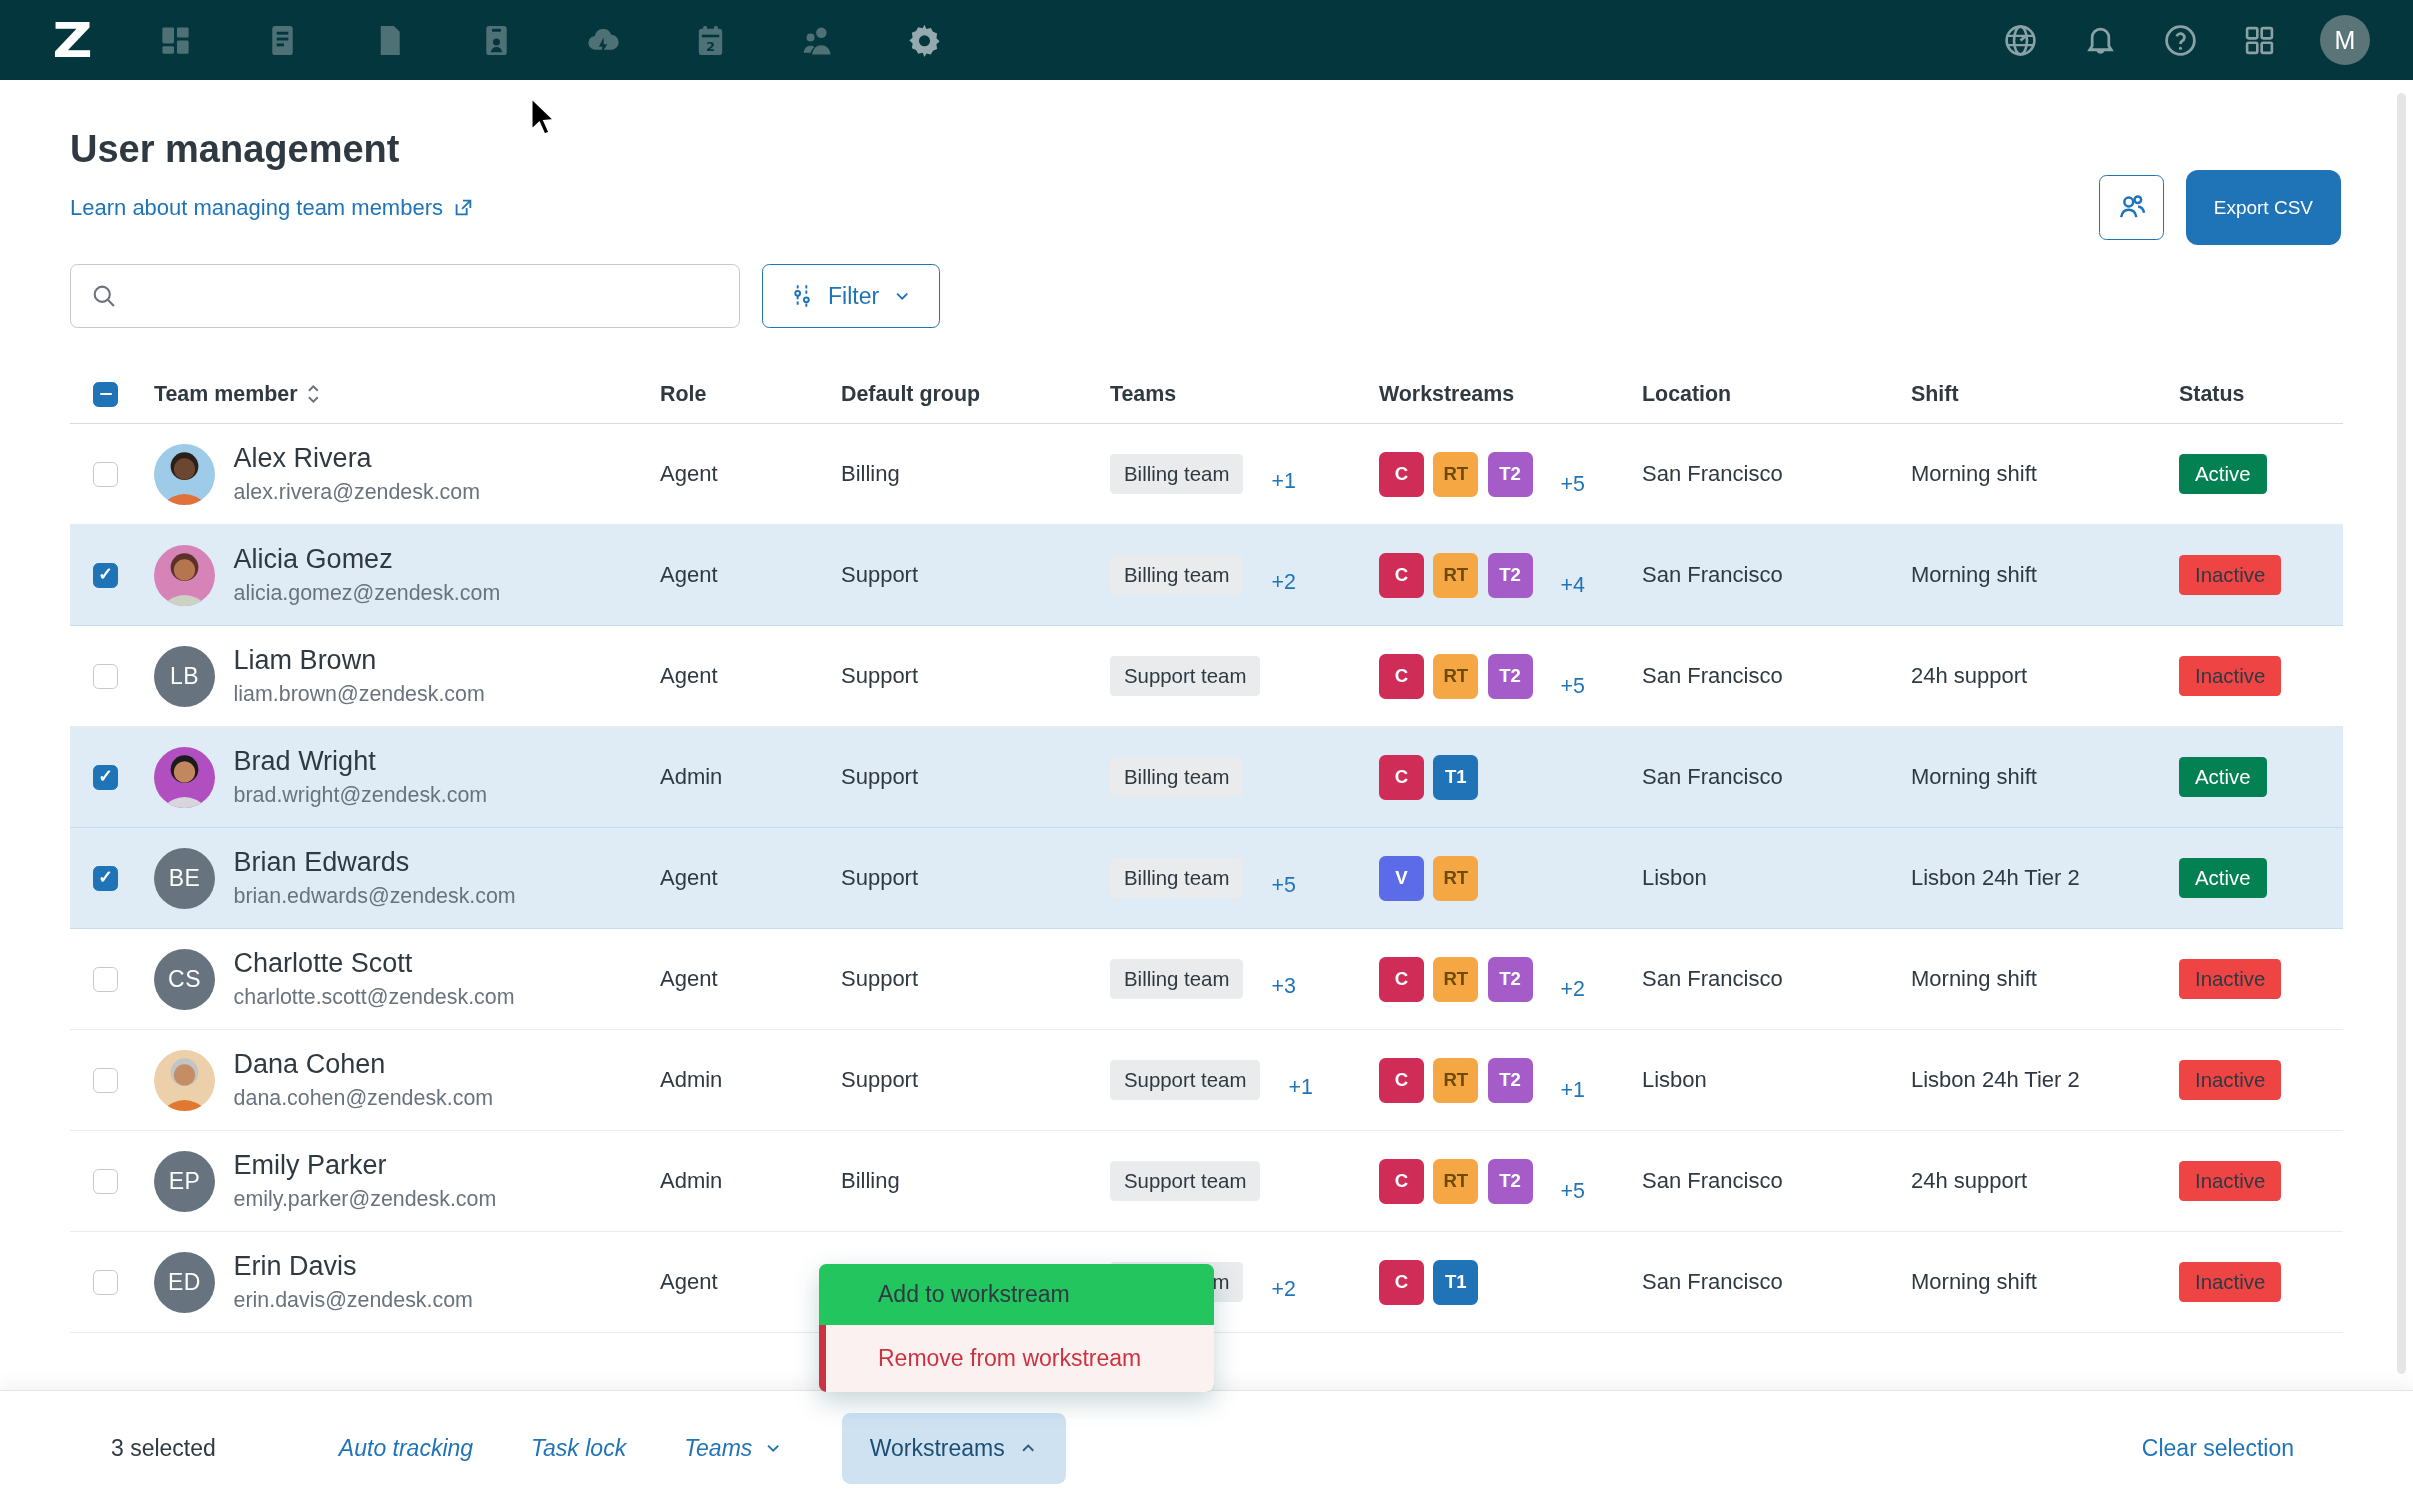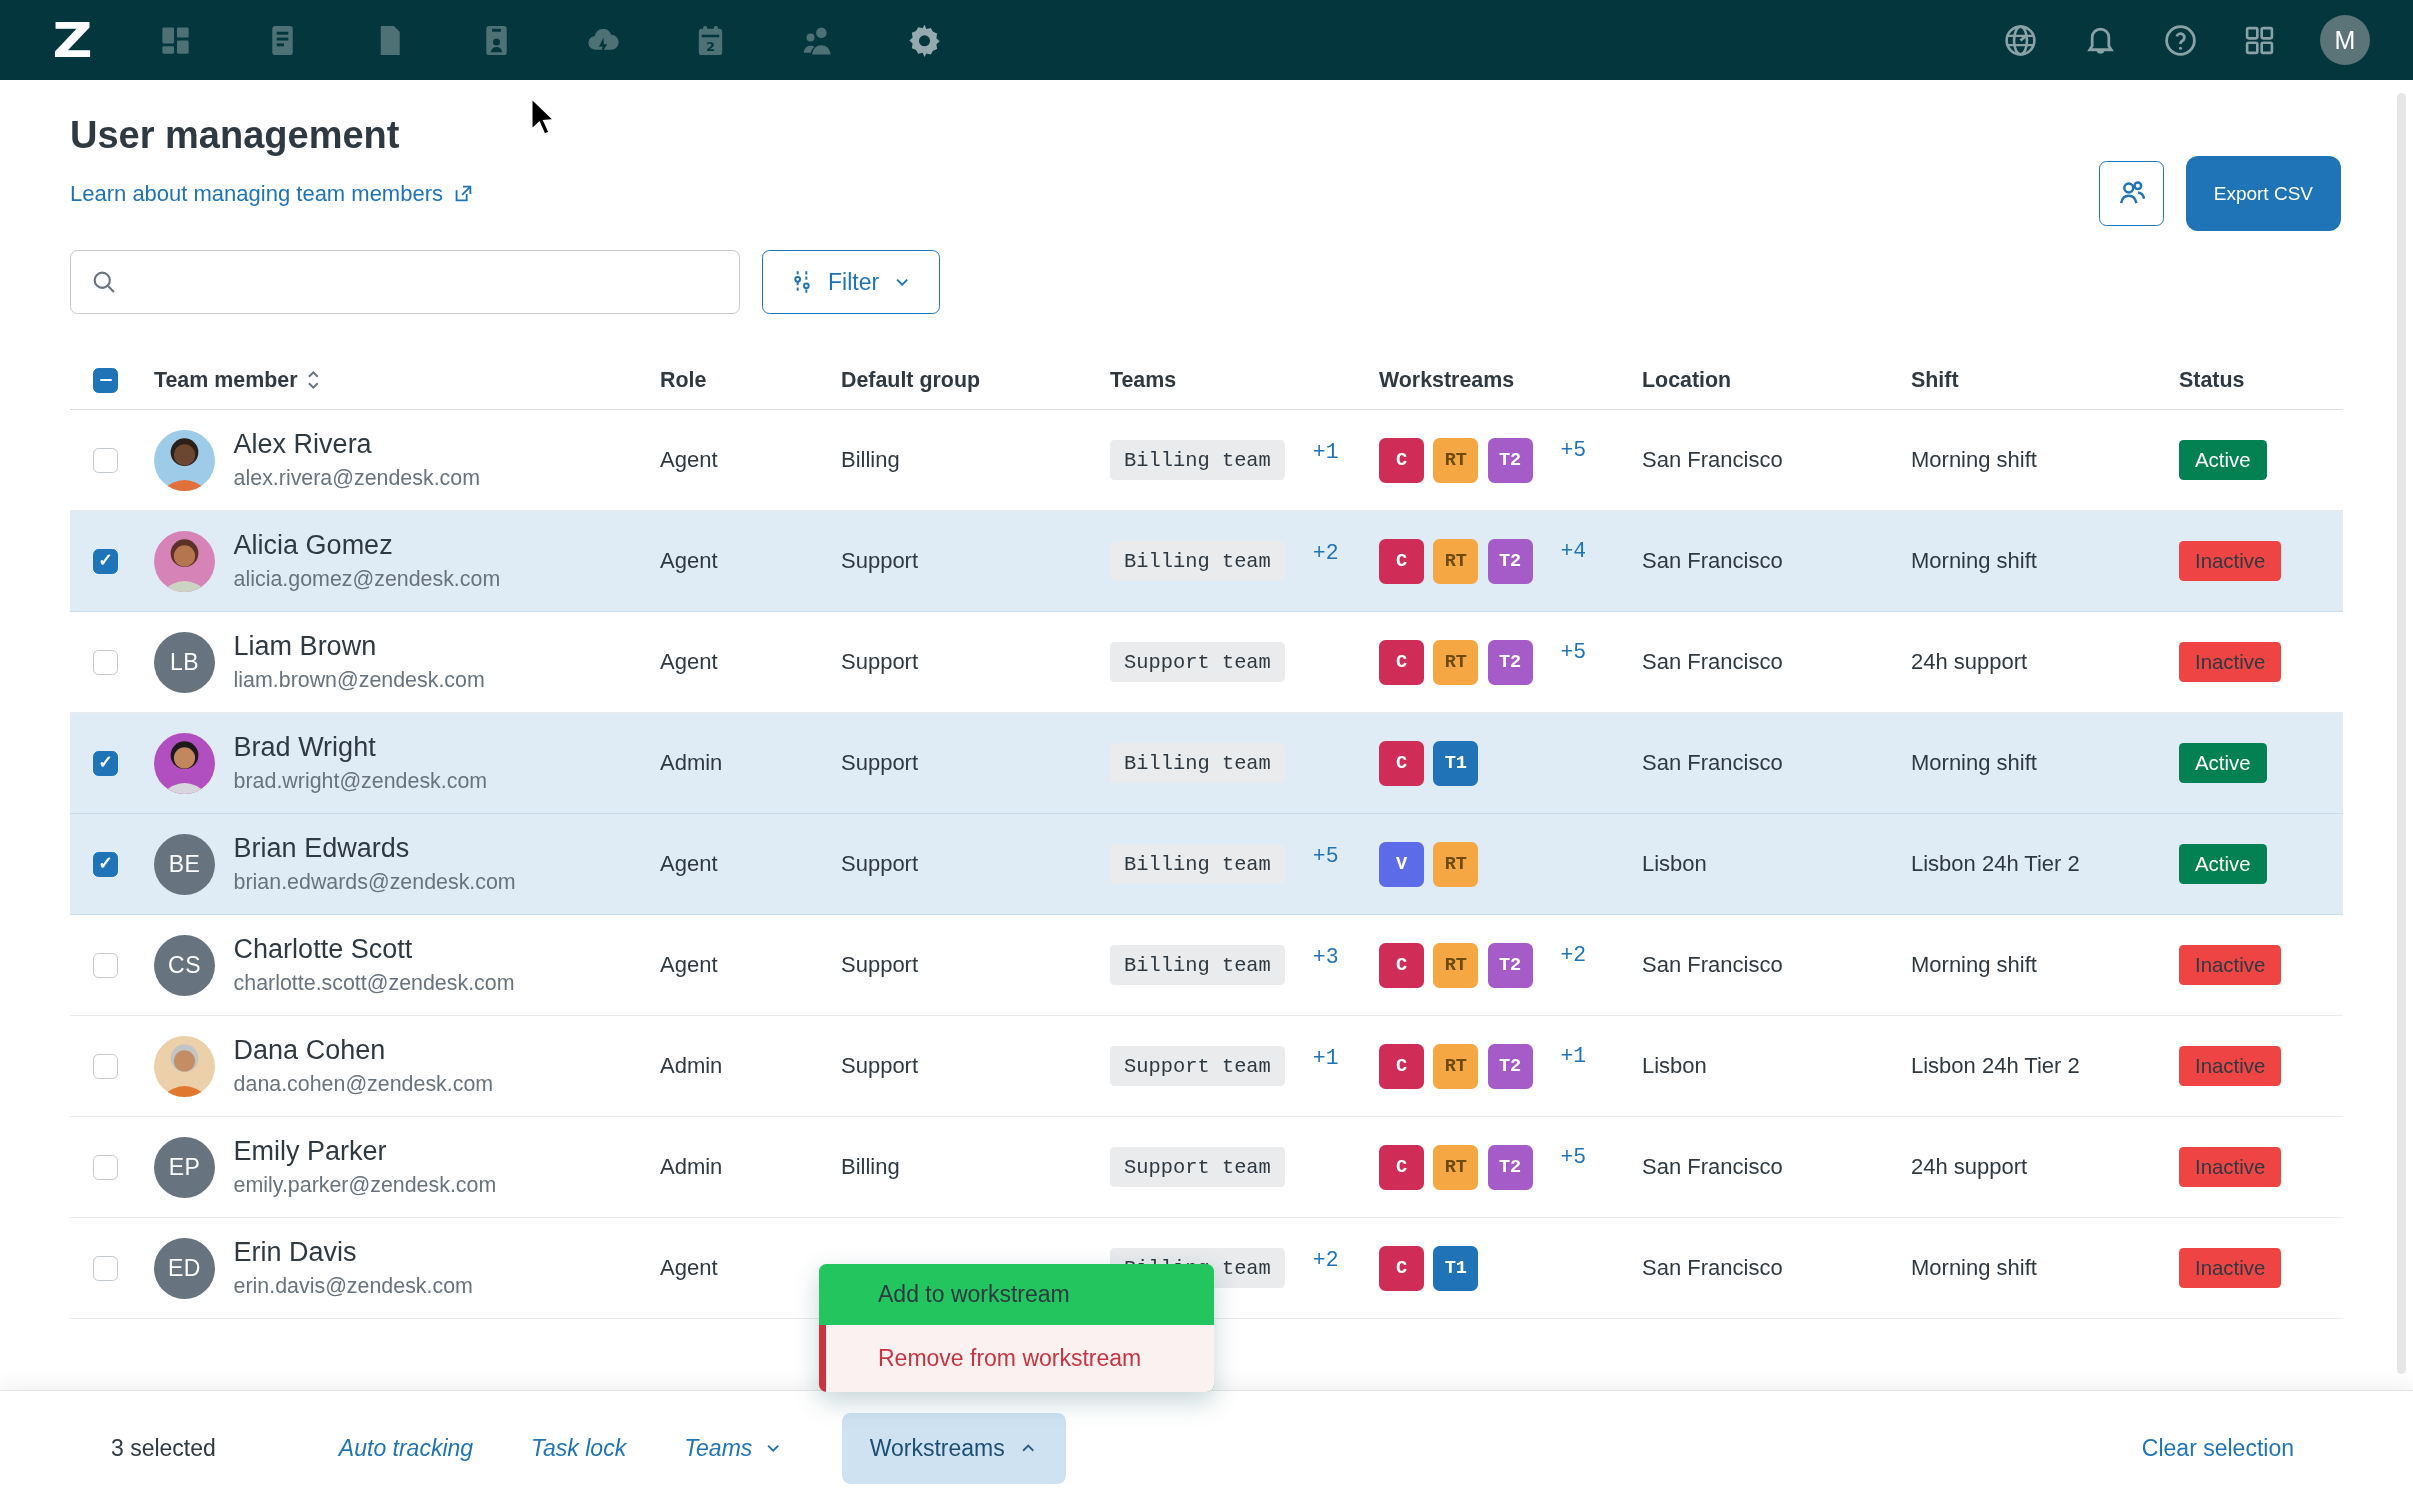--- a/index.html
+++ b/index.html
@@ -14,21 +14,21 @@
   .brand-z{color:#fff;font-size:48px;font-weight:700;font-family:"DejaVu Sans",sans-serif;
     transform:scaleX(1.15);letter-spacing:-1.9px;}
   .nav-ic{width:107px;display:flex;justify-content:center;align-items:center;cursor:pointer;}
   .nav-ic svg{opacity:.62;}
   .nav-ic.bright svg{opacity:.85;}
   .nav-right{margin-left:auto;display:flex;align-items:center;gap:43px;margin-right:43px;}
   .nav-right .rical{display:flex;align-items:center;justify-content:center;cursor:pointer;}
   .nav-avatar{width:50px;height:50px;border-radius:50%;background:#5b7478;color:#fff;
     display:flex;align-items:center;justify-content:center;font-size:25px;cursor:pointer;}
   
-  .main{position:absolute;top:66px;left:0;width:2413px;}
+  .main{position:absolute;top:80px;left:0;width:2413px;}
   .head-wrap{padding:48px 70px 0 70px;}
   .page-title{font-size:38px;font-weight:600;color:#2f3941;margin:0 0 24px 0;}
   .page-sub{font-size:22px;color:#2f3941;margin:0 0 20.4px 0;}
   .learn-link{font-size:22px;color:#1f73b7;text-decoration:none;display:inline-flex;align-items:center;gap:9.3px;cursor:pointer;}
   .top-actions{position:absolute;top:90px;right:72px;display:flex;gap:22px;align-items:center;}
   .icon-btn{width:65px;height:65px;border:0.9px solid #1f73b7;border-radius:7.4px;background:#fff;
     display:flex;align-items:center;justify-content:center;cursor:pointer;}
   .primary-btn{height:75px;padding:0 28px;background:#1f73b7;border:none;border-radius:12px;
     color:#fff;font-size:19px;font-family:inherit;cursor:pointer;}
   
@@ -57,21 +57,21 @@
   .c-member{display:flex;align-items:center;gap:18.6px;}
   .avatar{width:61px;height:61px;border-radius:50%;flex:0 0 61px;overflow:hidden;position:relative;}
   .avatar.initials{background:#67737e;color:#fff;display:flex;align-items:center;justify-content:center;
     font-size:23px;letter-spacing:0.5px;}
   .who{display:flex;flex-direction:column;gap:6.5px;}
   .nm{font-size:27px;color:#2f3941;}
   .em{font-size:21.4px;color:#68737d;}
   .team-badge{display:inline-block;background:#e9ebed;color:#2f3941;font-size:20.4px;
     padding:8.4px 14px;border-radius:4.6px;white-space:nowrap;}
   .more-link{color:#1f73b7;font-size:21.4px;margin-left:28px;text-decoration:none;cursor:pointer;}
-  .c-teams,.c-ws{display:flex;align-items:flex-start;font-family:Liberation Mono, monospace;}
+  .c-teams,.c-ws{display:flex;align-items:flex-end;}
   .ws-badge{width:45px;height:45px;border-radius:6.5px;display:flex;align-items:center;justify-content:center;
     font-size:18.6px;font-weight:700;color:#fff;margin-right:9.3px;}
   .ws-more{color:#1f73b7;font-size:21.4px;margin-left:18.6px;text-decoration:none;cursor:pointer;}
   .status-badge{display:inline-block;font-size:20.4px;padding:8.4px 16px;border-radius:4.6px;}
   .status-active{background:#038153;color:#fff;}
   .status-inactive{background:#ef4444;color:#2f3941;}
   
   .footer{position:absolute;left:0;bottom:0;width:2413px;height:115px;background:#fff;
     border-top:0.9px solid #e2e4e6;box-shadow:0 -7.4px 16.7px rgba(0,0,0,.05);display:flex;align-items:center;z-index:20;}
   .f-count{margin-left:111px;font-size:23px;font-weight:500;color:#2f3941;}

